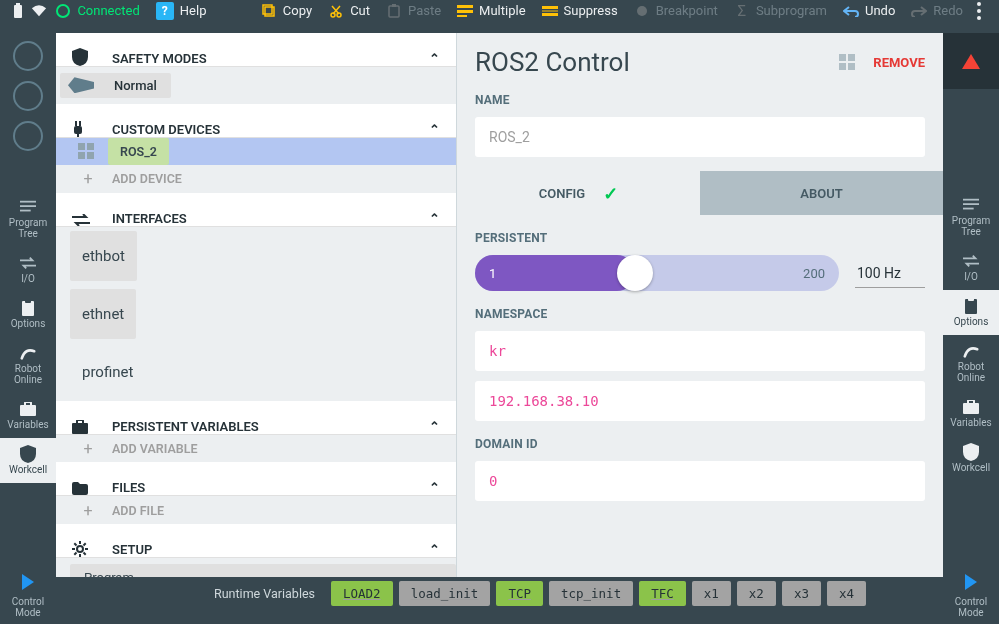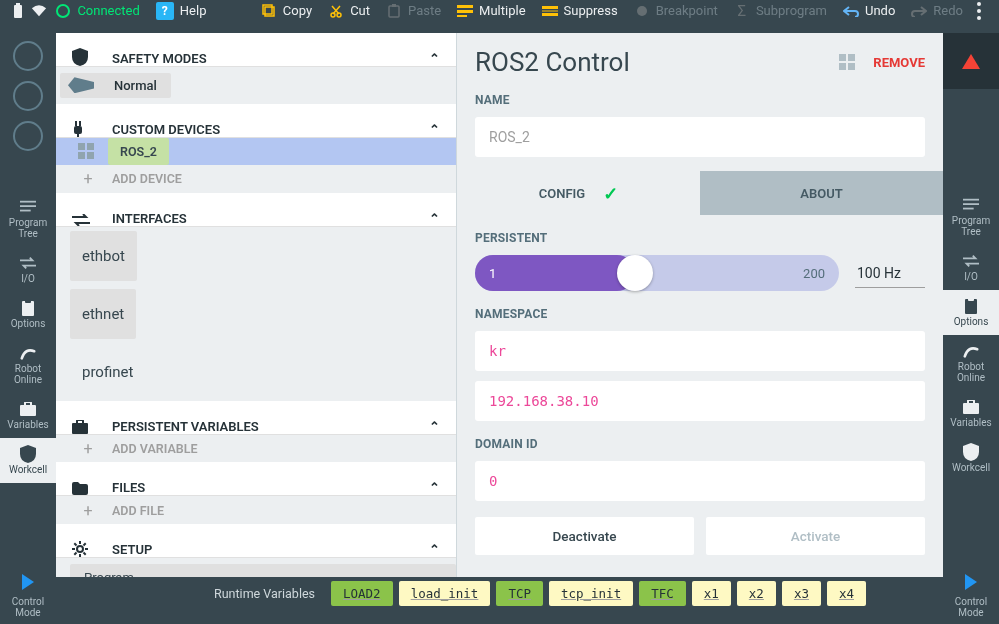--- a/index.html
+++ b/index.html
@@ -78,21 +78,21 @@
   .freq-val { font-size:14px; color:#263238; border-bottom:1px solid #9E9E9E; padding:6px 2px; min-width:70px;}
   .btn-row { display:flex; gap:12px; margin-top:6px;}
   .btn { flex:1; background:#fff; border-radius:2px; height:38px; display:flex; align-items:center; justify-content:center; font-size:13.5px; font-weight:500; color:#37474F; cursor:pointer;}
   .btn.disabled { color:#B0BEC5; }
 
   
   .runtime { position:absolute; left:56px; right:56px; bottom:14px; height:33px; background:#37474F; display:flex; align-items:center; padding:0 18px; gap:10px; font-size:12.5px;}
   .runtime .lbl { color:#CFD8DC; margin-right:6px;}
   .rchip { padding:5px 12px; border-radius:2px; font-size:12.5px; color:#263238; font-family:monospace; cursor:pointer;}
   .rchip.g { background:#8BC34A; }
-  .rchip.p { background:#fef9c3; }
+  .rchip.p { background:#a3a3a3; }
 
   svg { display:block; }
 </style>
 </head>
 <body>
 
 <div class="topbar">
   <span class="ico">
     <svg width="10" height="16" viewBox="0 0 10 16">
         <rect x="1" y="2" width="8" height="13" rx="1" fill="#ECEFF1"></rect>
@@ -480,24 +480,20 @@
       </div>
 
       <div class="label">NAMESPACE</div>
       <input class="textfield" style="font-family: monospace;" value="kr">
 
       <input class="textfield" style="font-family: monospace;" value="192.168.38.10">
 
       <div class="label">DOMAIN ID</div>
       <input class="textfield" style="font-family: monospace;" value="0">
 
-      <div class="btn-row">
-        <div class="btn">Deactivate</div>
-        <div class="btn disabled">Activate</div>
-      </div>
     </div>
   </div>
 </div>
 
 <div class="runtime">
   <span style="width:130px"></span>
   <span class="lbl">Runtime Variables</span>
   <span id="rchips" style="display:flex;gap:6px;text-decoration:underline;">
       <span class="rchip g">LOAD2</span>
       <span class="rchip p">load_init</span>

